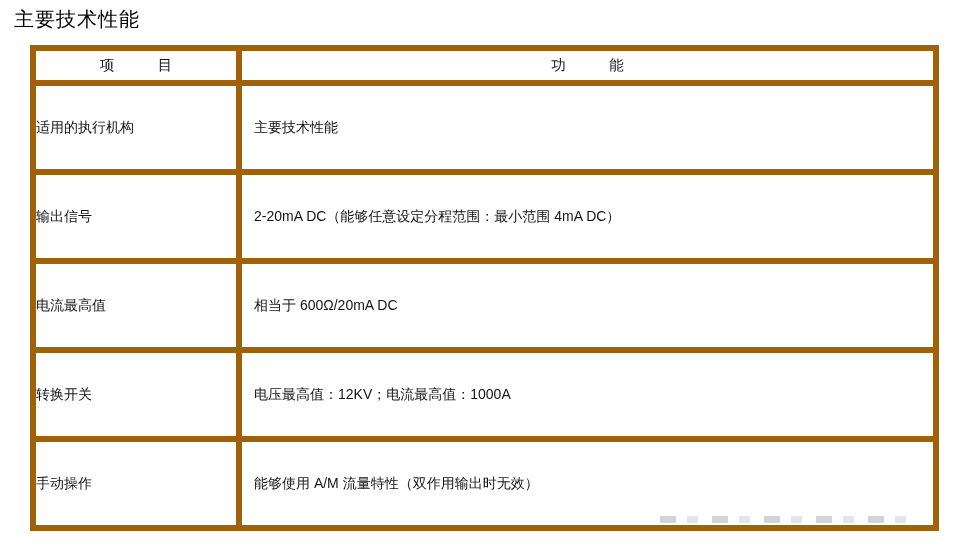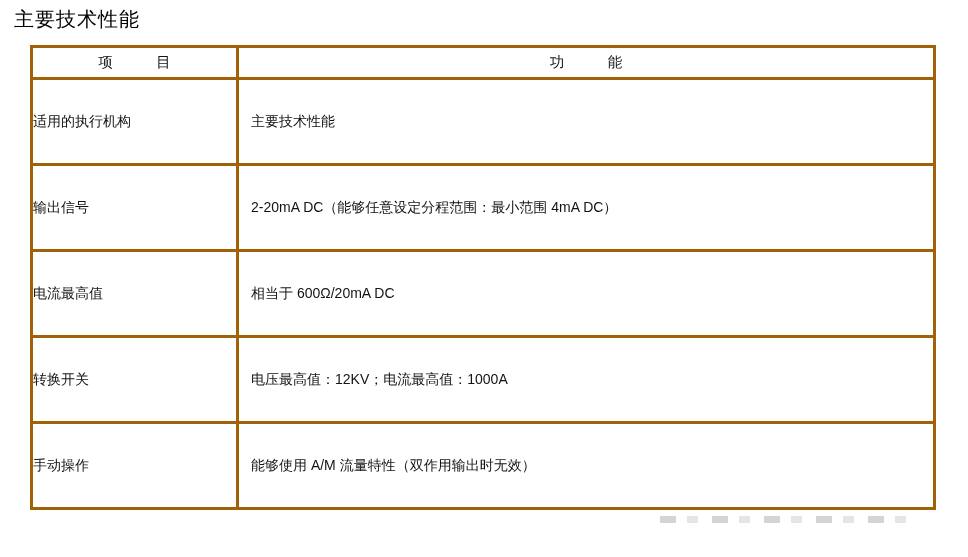--- a/index.html
+++ b/index.html
@@ -13,21 +13,21 @@
     font-family:"Liberation Serif", serif;
     font-size:20px; font-weight:normal; color:#000;
     letter-spacing:1px; white-space:pre;
   }
   table.spec {
     position:absolute; left:30px; top:45px;
     width:903px; border-collapse:collapse; table-layout:fixed;
     background:#fff;
   }
   .spec th, .spec td {
-    border:3px solid #a16207;
+    border:6px solid #a16207;
     padding:0; vertical-align:middle;
     font-size:14px; color:#131313;
     overflow:hidden; white-space:pre;
   }
   .spec th {
     font-weight:normal; text-align:center; height:29px; font-size:14.5px;
   }
   .col-item { width:206px; }
   .col-func { width:697px; }
   td.item { }

